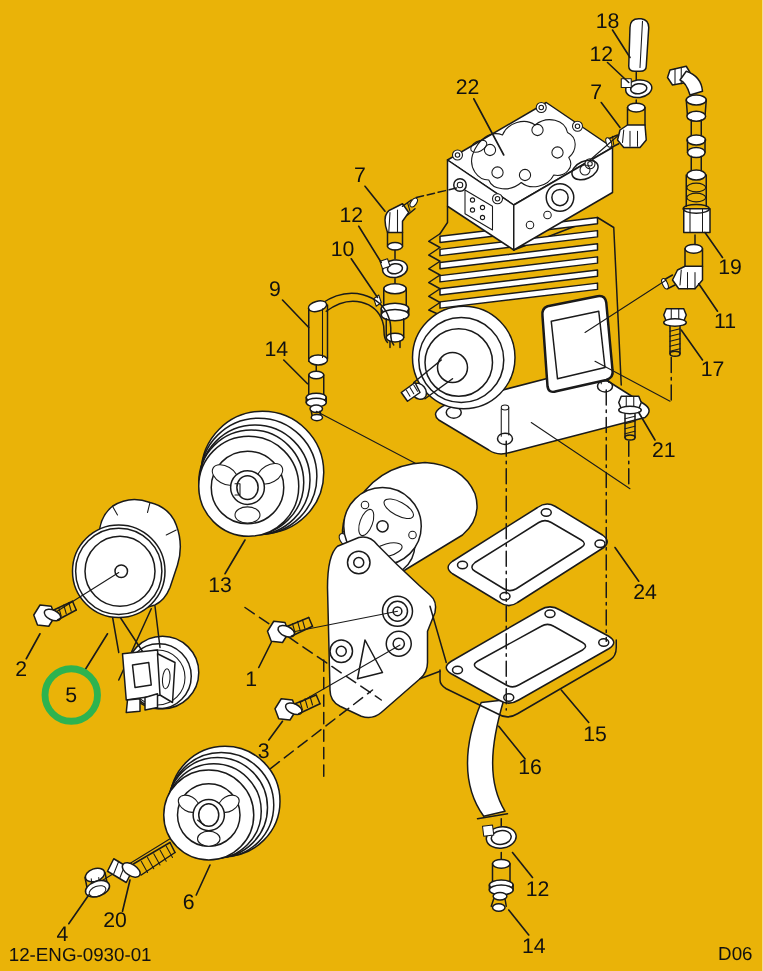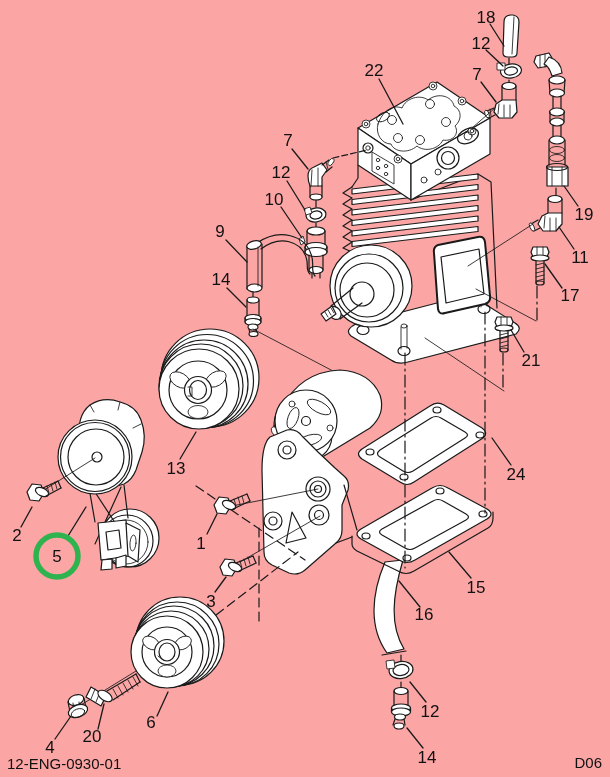--- a/index.html
+++ b/index.html
@@ -1,16 +1,16 @@
 <!DOCTYPE html>
 <html><head>
 <meta charset="utf-8">
 <style>
   html,body{margin:0;padding:0;background:#ffffff;}
-  .stage{width:610px;height:777px;position:relative;background:#fca5a5;overflow:hidden;}
+  .stage{width:610px;height:777px;position:relative;background:#eab308;overflow:hidden;}
   svg{display:block;}
   .ln{fill:none;stroke:#1a1a1a;stroke-width:1.2;stroke-linecap:round;stroke-linejoin:round;}
   .fw{fill:#ffffff;stroke:#1a1a1a;stroke-width:1.2;stroke-linejoin:round;}
   .thin{stroke-width:0.85;}
   .thick{stroke-width:2;}
   .dash{stroke-dasharray:12 4 2 4;}
   .ldash{stroke-dasharray:9 5;}
   .sdash{stroke-dasharray:6 3;}
   .lead{stroke-width:1.3;}
   text.callout{font:17px "Liberation Sans","DejaVu Sans",sans-serif;fill:#111;}

